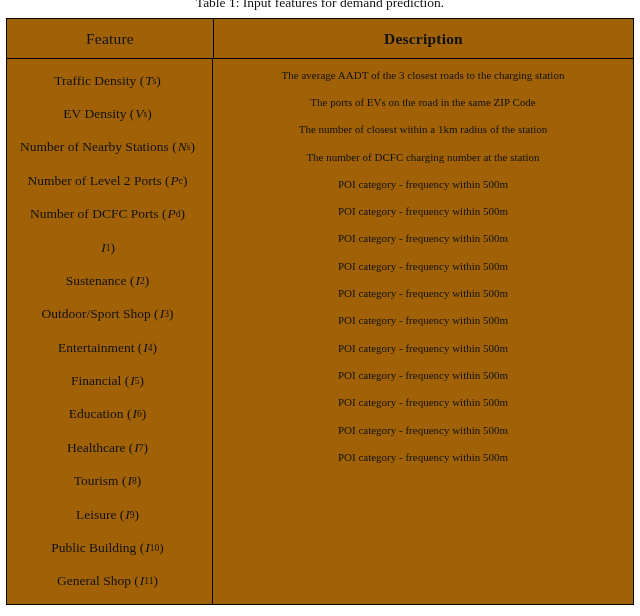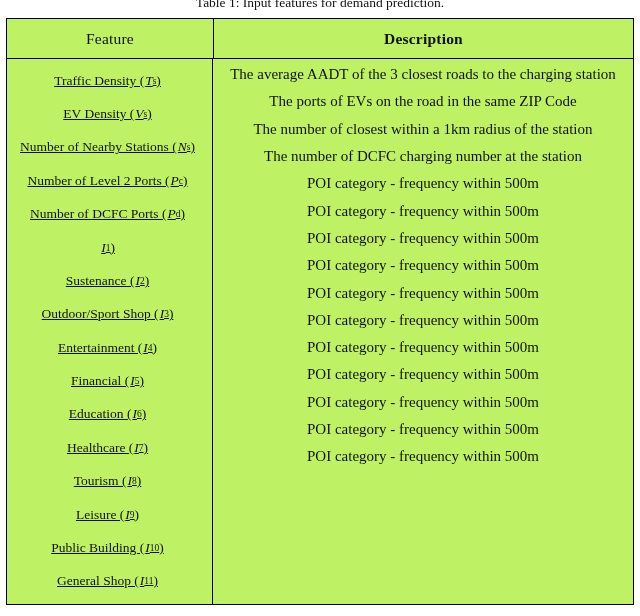--- a/index.html
+++ b/index.html
@@ -27,21 +27,21 @@
   }
   .table-box {
     position: absolute;
     left: 6px;
     right: 6px;
     top: 18px;
     bottom: 11px;
     border: 1.6px solid #000000;
     display: flex;
     flex-direction: column;
-    background: #bef264;
+    background: #a16207;
   }
   .header-row {
     flex: 0 0 39px;
     display: flex;
     border-bottom: 1.6px solid #000000;
   }
   .header-cell {
     display: flex;
     align-items: center;
     justify-content: center;
@@ -61,21 +61,20 @@
     min-height: 0;
     display: flex;
   }
   .feature-col {
     width: 206px;
     border-right: 1.6px solid #000000;
     display: flex;
     flex-direction: column;
     padding: 5px 4px 6px 0;
     box-sizing: border-box;
-    text-decoration: underline;
   }
   .feature-row {
     flex: 1;
     display: flex;
     align-items: center;
     justify-content: center;
     font-size: 13.5px;
     white-space: nowrap;
   }
   .feature-row i {
@@ -91,21 +90,21 @@
     flex: 1;
     display: flex;
     flex-direction: column;
     padding-top: 2px;
   }
   .desc-line {
     flex: 0 0 27.3px;
     display: flex;
     align-items: center;
     justify-content: center;
-    font-size: 15px;
+    font-size: 11px;
     white-space: nowrap;
   }
 </style>
 </head>
 <body>
 
 <div class="caption">Table 1: Input features for demand prediction.</div>
 
 <div class="table-box">
   <div class="header-row">

